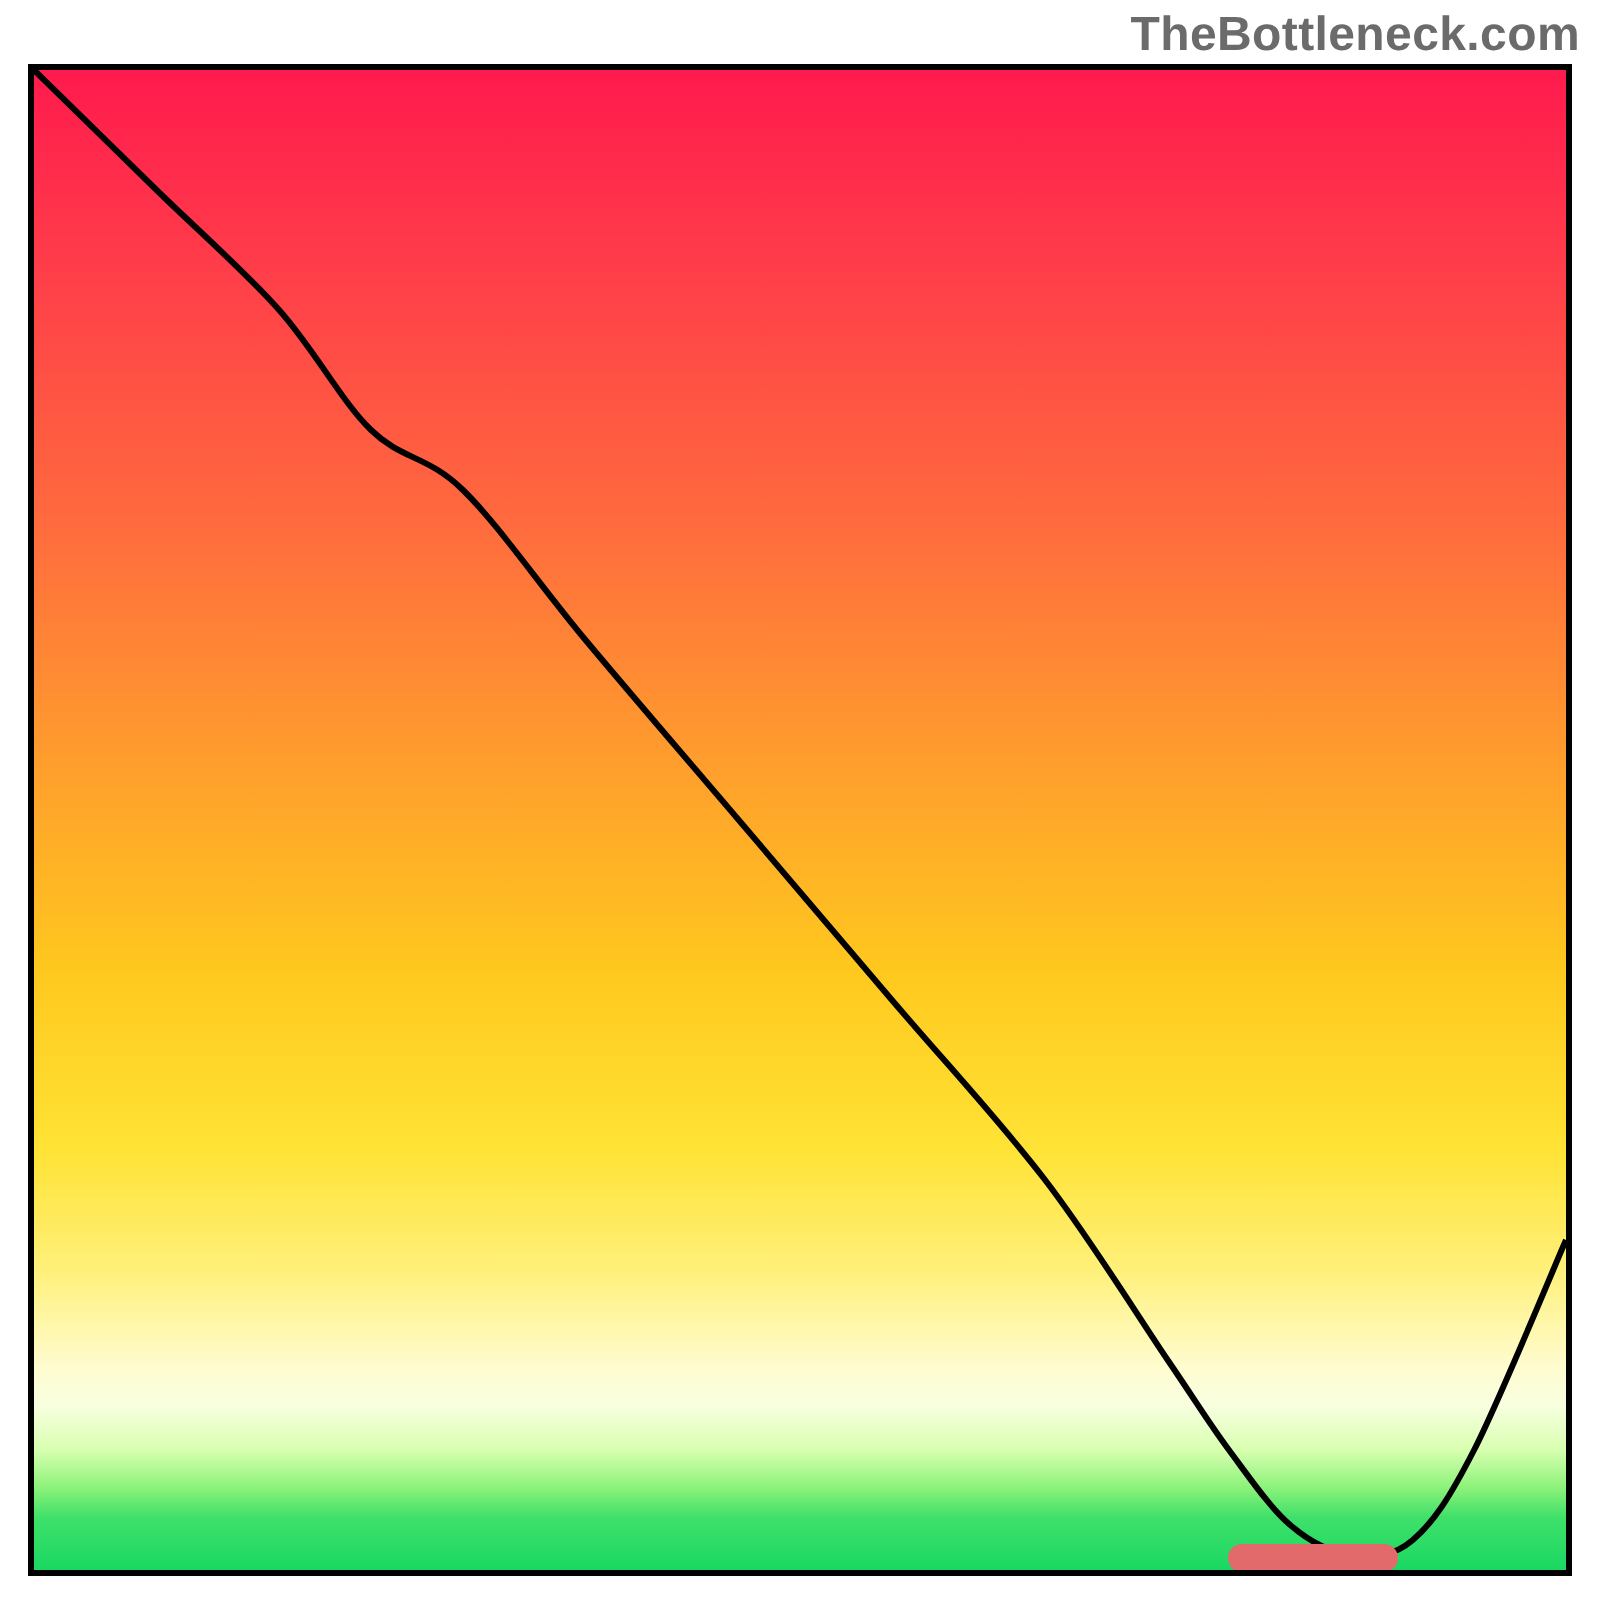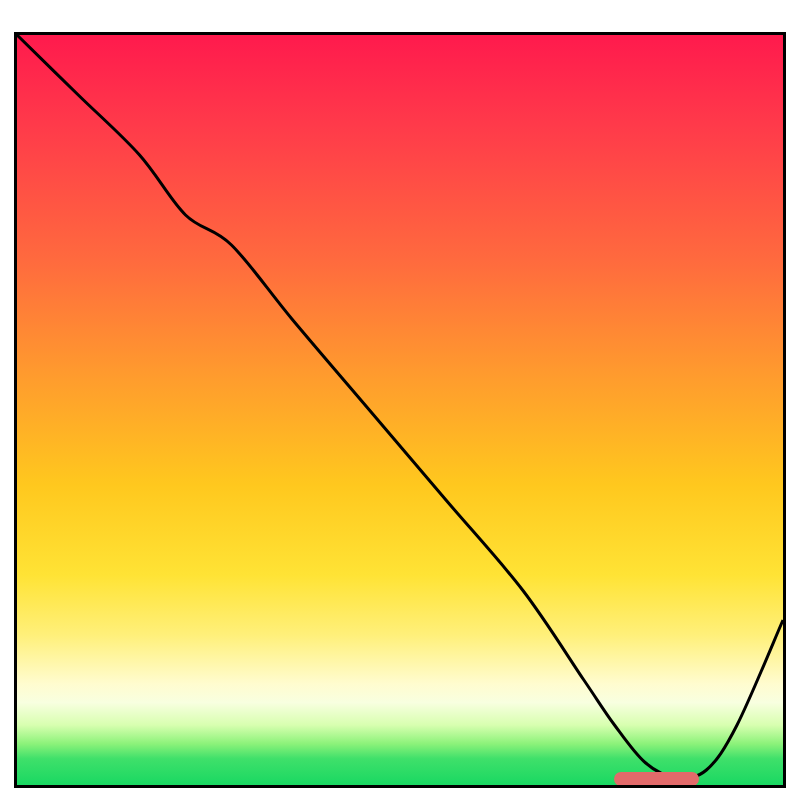--- a/index.html
+++ b/index.html
@@ -61,20 +61,21 @@
     height: 14px;
     border-radius: 7px;
     background: #e26a6a;
   }
 </style>
 </head>
 <body>
 
 <div class="stage">
 
+  <div class="watermark">TheBottleneck.com</div>
 
   <div class="plot">
     <div class="gradient"></div>
 
     <svg class="curve-layer" viewBox="0 0 100 100" preserveAspectRatio="none">
       <path id="curve-path" fill="none" stroke="#000000" stroke-width="0.45" vector-effect="non-scaling-stroke" stroke-linejoin="round" d="M 0.00 0.00 C 1.33 1.33, 5.33 5.33, 8.00 8.00 C 10.67 10.67, 13.67 13.33, 16.00 16.00 C 18.33 18.67, 20.00 22.00, 22.00 24.00 C 24.00 26.00, 25.67 25.67, 28.00 28.00 C 30.33 30.33, 33.00 34.33, 36.00 38.00 C 39.00 41.67, 42.67 46.00, 46.00 50.00 C 49.33 54.00, 52.67 58.00, 56.00 62.00 C 59.33 66.00, 63.00 70.00, 66.00 74.00 C 69.00 78.00, 72.00 83.00, 74.00 86.00 C 76.00 89.00, 76.67 90.17, 78.00 92.00 C 79.33 93.83, 80.67 95.83, 82.00 97.00 C 83.33 98.17, 84.67 98.83, 86.00 99.00 C 87.33 99.17, 88.67 99.17, 90.00 98.00 C 91.33 96.83, 92.33 95.33, 94.00 92.00 C 95.67 88.67, 99.00 80.33, 100.00 78.00" style="stroke-width: 3px;"></path>
     </svg>
 
     <div id="marker" class="marker" style="left: 597.48px; width: 84.26px; top: 737px; background: rgb(226, 106, 106);"></div>
   </div>

